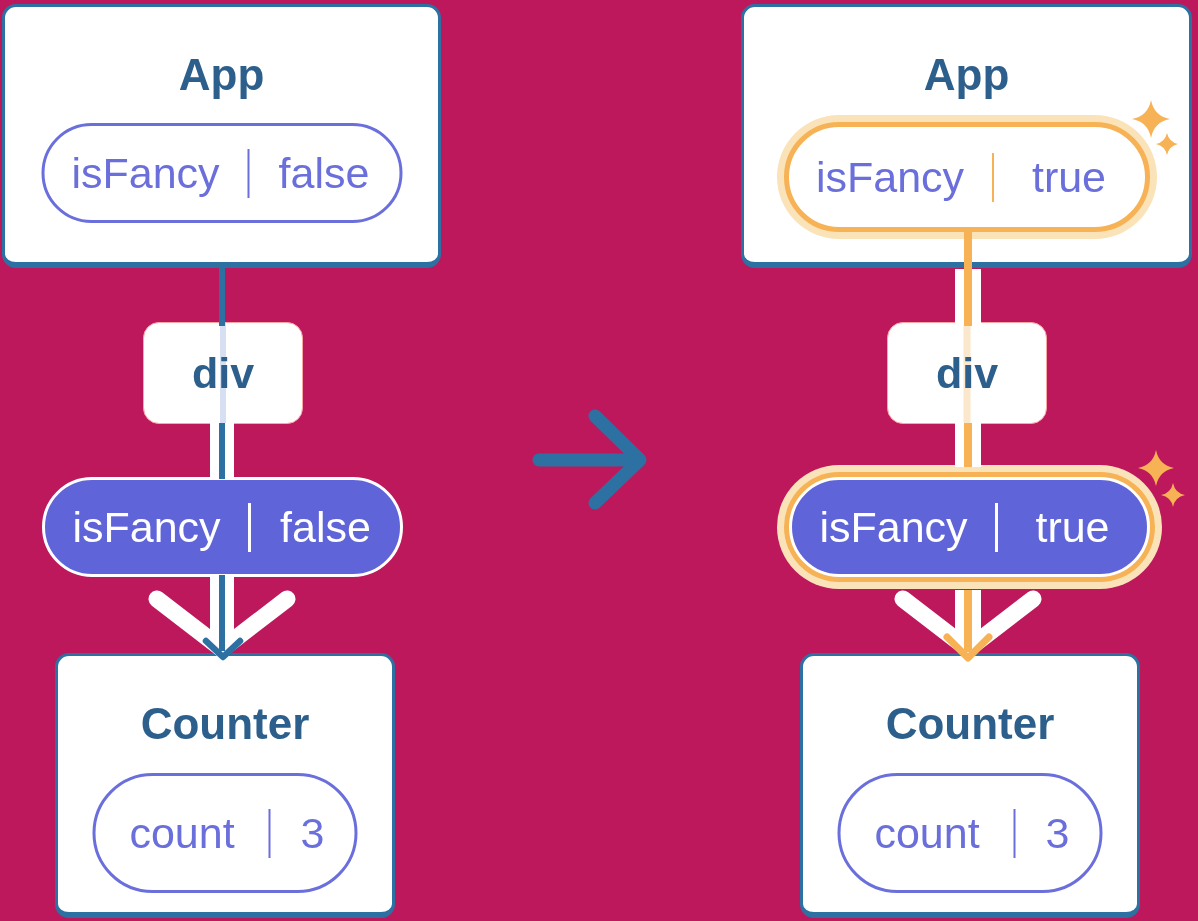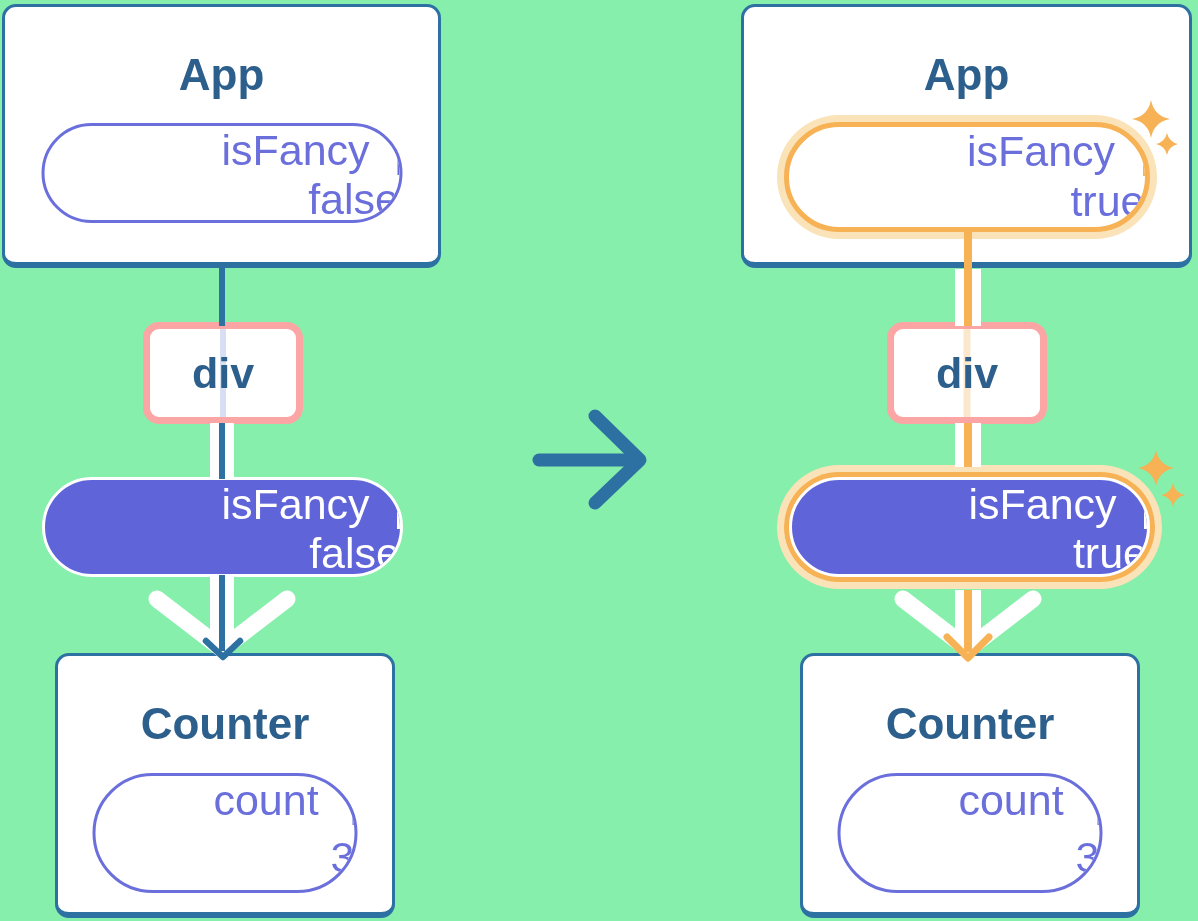--- a/index.html
+++ b/index.html
@@ -1,34 +1,34 @@
 <!DOCTYPE html>
 <html><head>
 <meta charset="utf-8">
 <style>
   html,body{margin:0;padding:0;background:#4C6571;}
   .canvas{
     position:relative;width:1198px;height:921px;overflow:hidden;
-    background:#86efac;
+    background:#be185d;
     font-family:"Liberation Sans", sans-serif;
   }
   
   .card{
     position:absolute;background:#fff;
     border:3px solid #2D71A3;border-bottom-width:6px;
     border-radius:14px;box-sizing:border-box;z-index:1;
   }
   .card-title{
     position:absolute;left:0;right:0;top:40px;height:56px;line-height:56px;
     text-align:center;font-size:44px;font-weight:600;color:#2D5F8C;
   }
   
   .pill{
-    position:absolute;display:flex;align-items:flex-end;box-sizing:border-box;
-    border-radius:60px;overflow:hidden;z-index:2;flex-direction:column;
+    position:absolute;display:flex;align-items:center;box-sizing:border-box;
+    border-radius:60px;overflow:hidden;z-index:2;
   }
   .pill .cell{
     display:flex;align-items:center;justify-content:center;
     font-size:43px;
   }
   .pill .cell.name{width:203px;flex:none;}
   .pill .cell.value{flex:1;}
   .outline-pill{background:#fff;border:3px solid #6A6FDC;color:#6A6FDC;}
   .outline-pill .cell.name{border-right:2px solid #6A6FDC;}
   .counter-pill .cell.name{width:173px;}
@@ -42,21 +42,21 @@
   .fancy-filled{
     background:#6064D9;border:3px solid #fff;color:#fff;
     box-shadow:0 0 0 5px #F6B254,0 0 0 12px #FAE3B8;
   }
   .fancy-filled .cell.name{border-right:3px solid #fff;}
   .bold{font-weight:400;}
   
   .centered{left:50%;transform:translateX(-50%);}
   
   .div-box{
-    position:absolute;background:#fff;border:7px solid #fca5a5;border-radius:16px;
+    position:absolute;background:#fff;border:1px solid #fca5a5;border-radius:16px;
     box-sizing:border-box;z-index:1;display:flex;align-items:center;justify-content:center;
   }
   .div-box .through-line{
     position:absolute;top:0;bottom:0;left:50%;transform:translateX(-50%);z-index:0;
   }
   .through-line.pale-blue{width:6px;background:#D7DFF2;}
   .through-line.pale-orange{width:7px;background:#FBE8CC;}
   .div-label{
     position:relative;z-index:1;font-size:43px;font-weight:600;color:#2D5F8C;
   }

